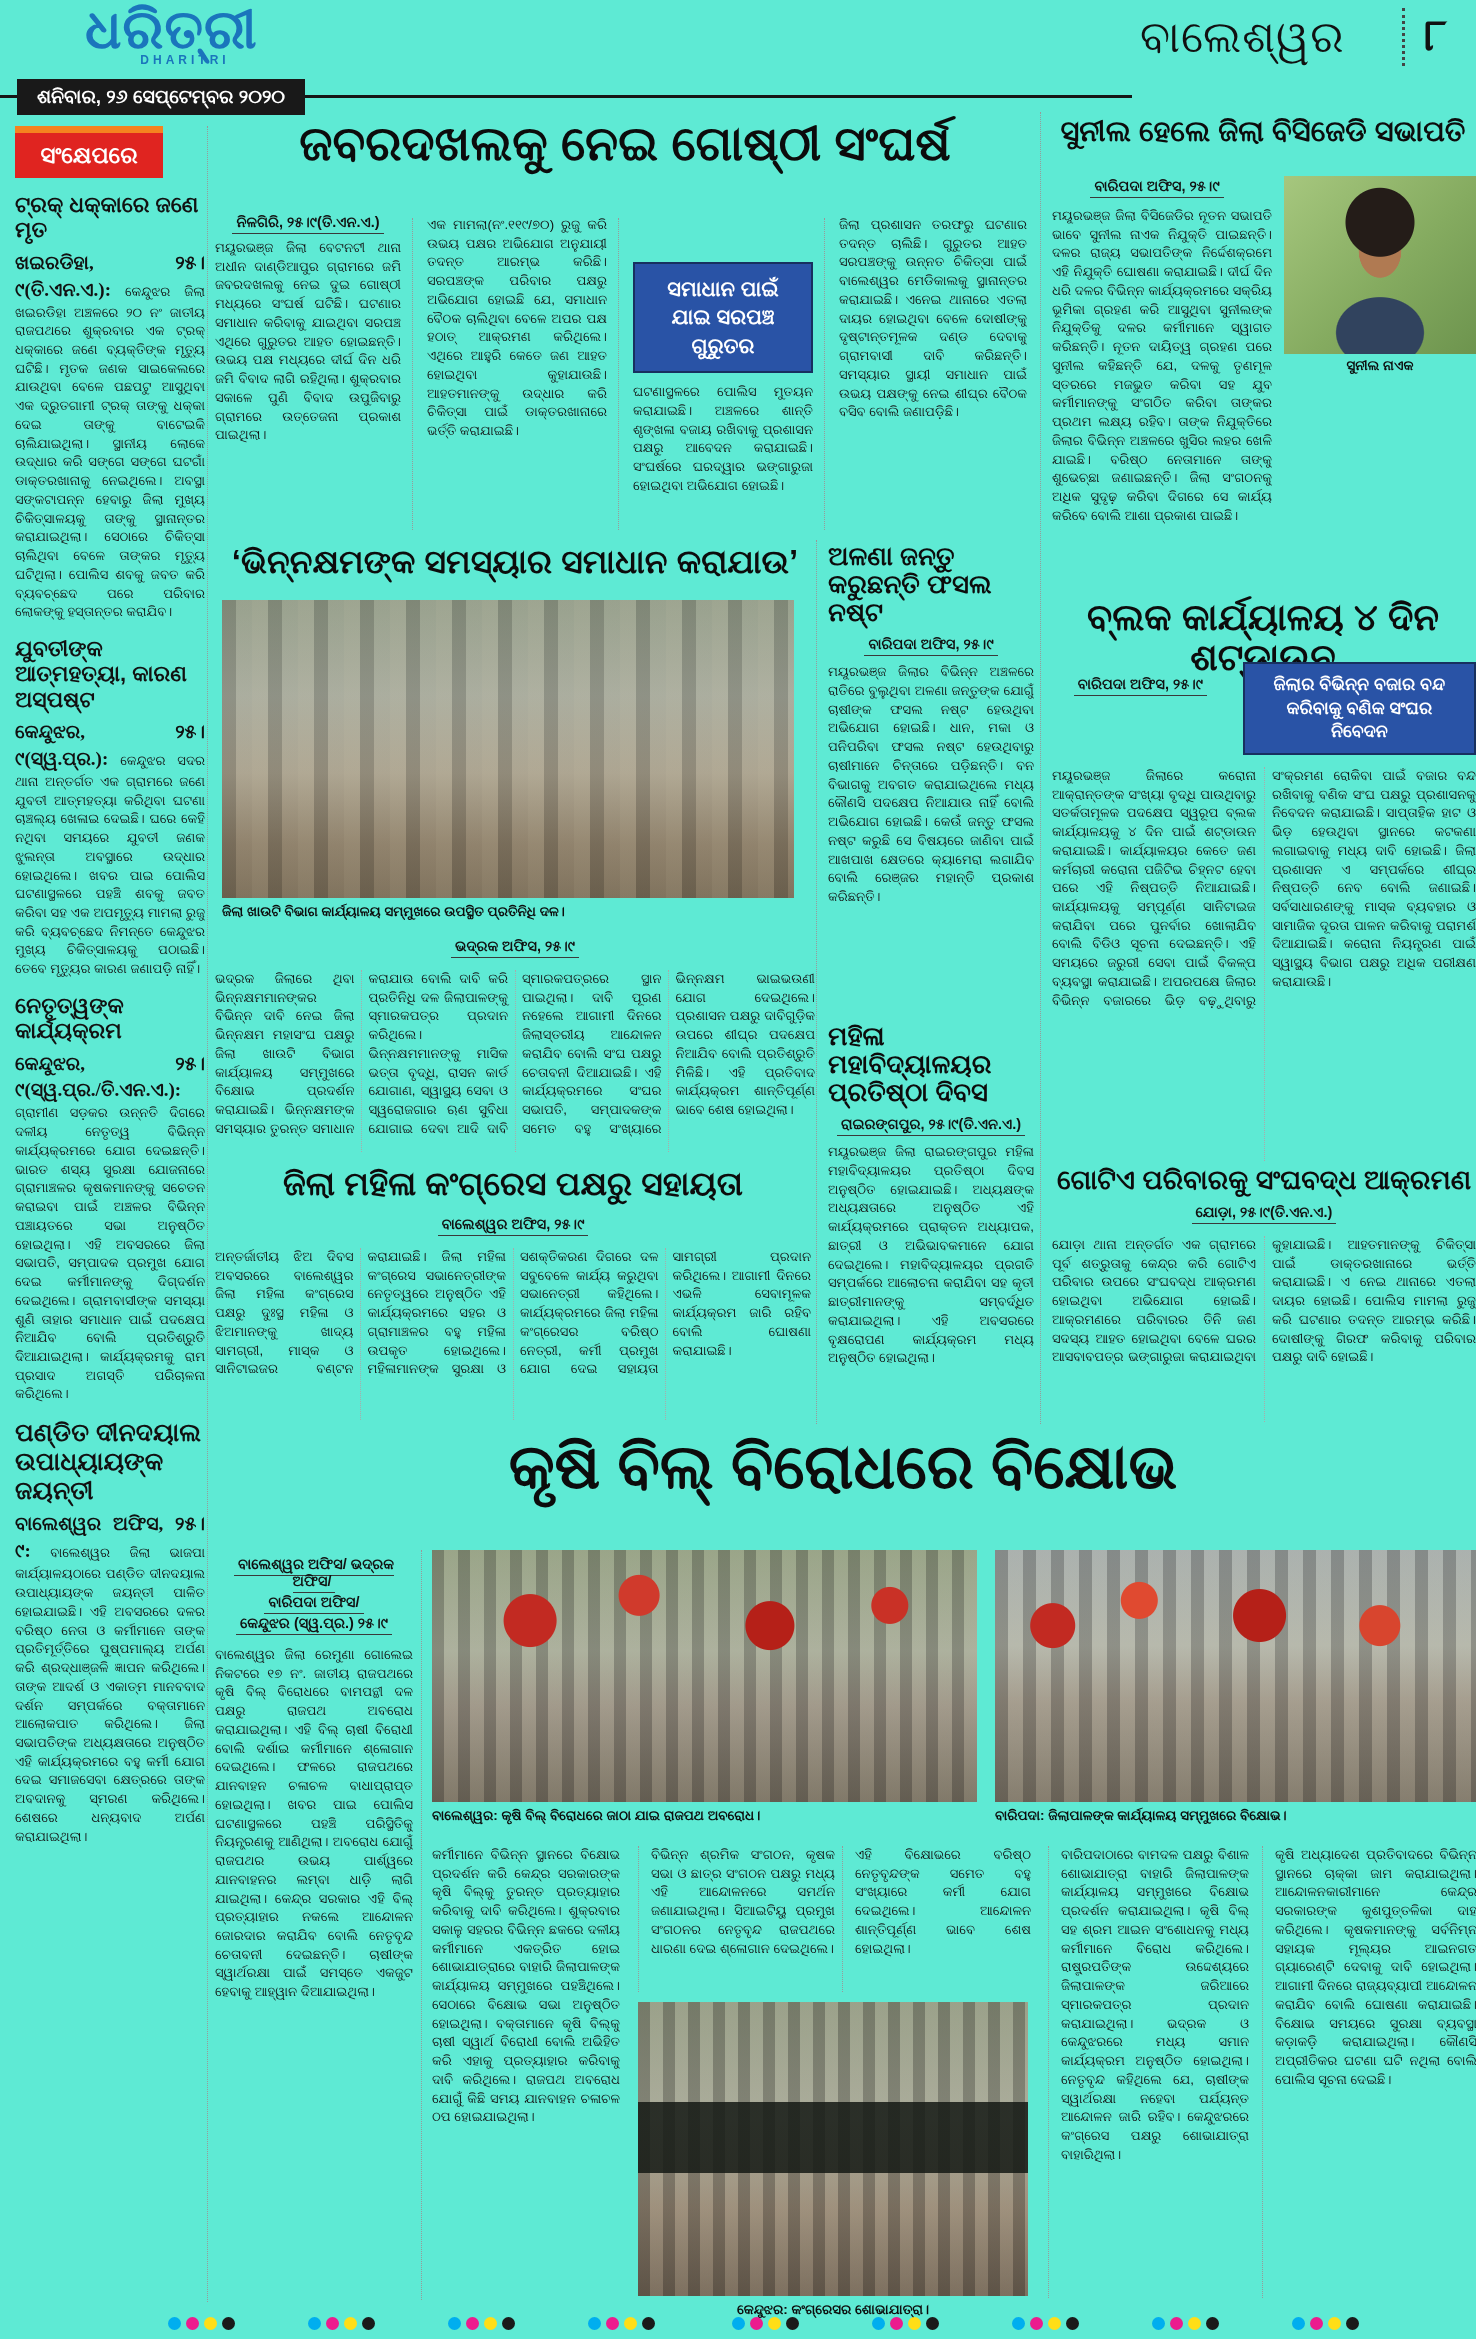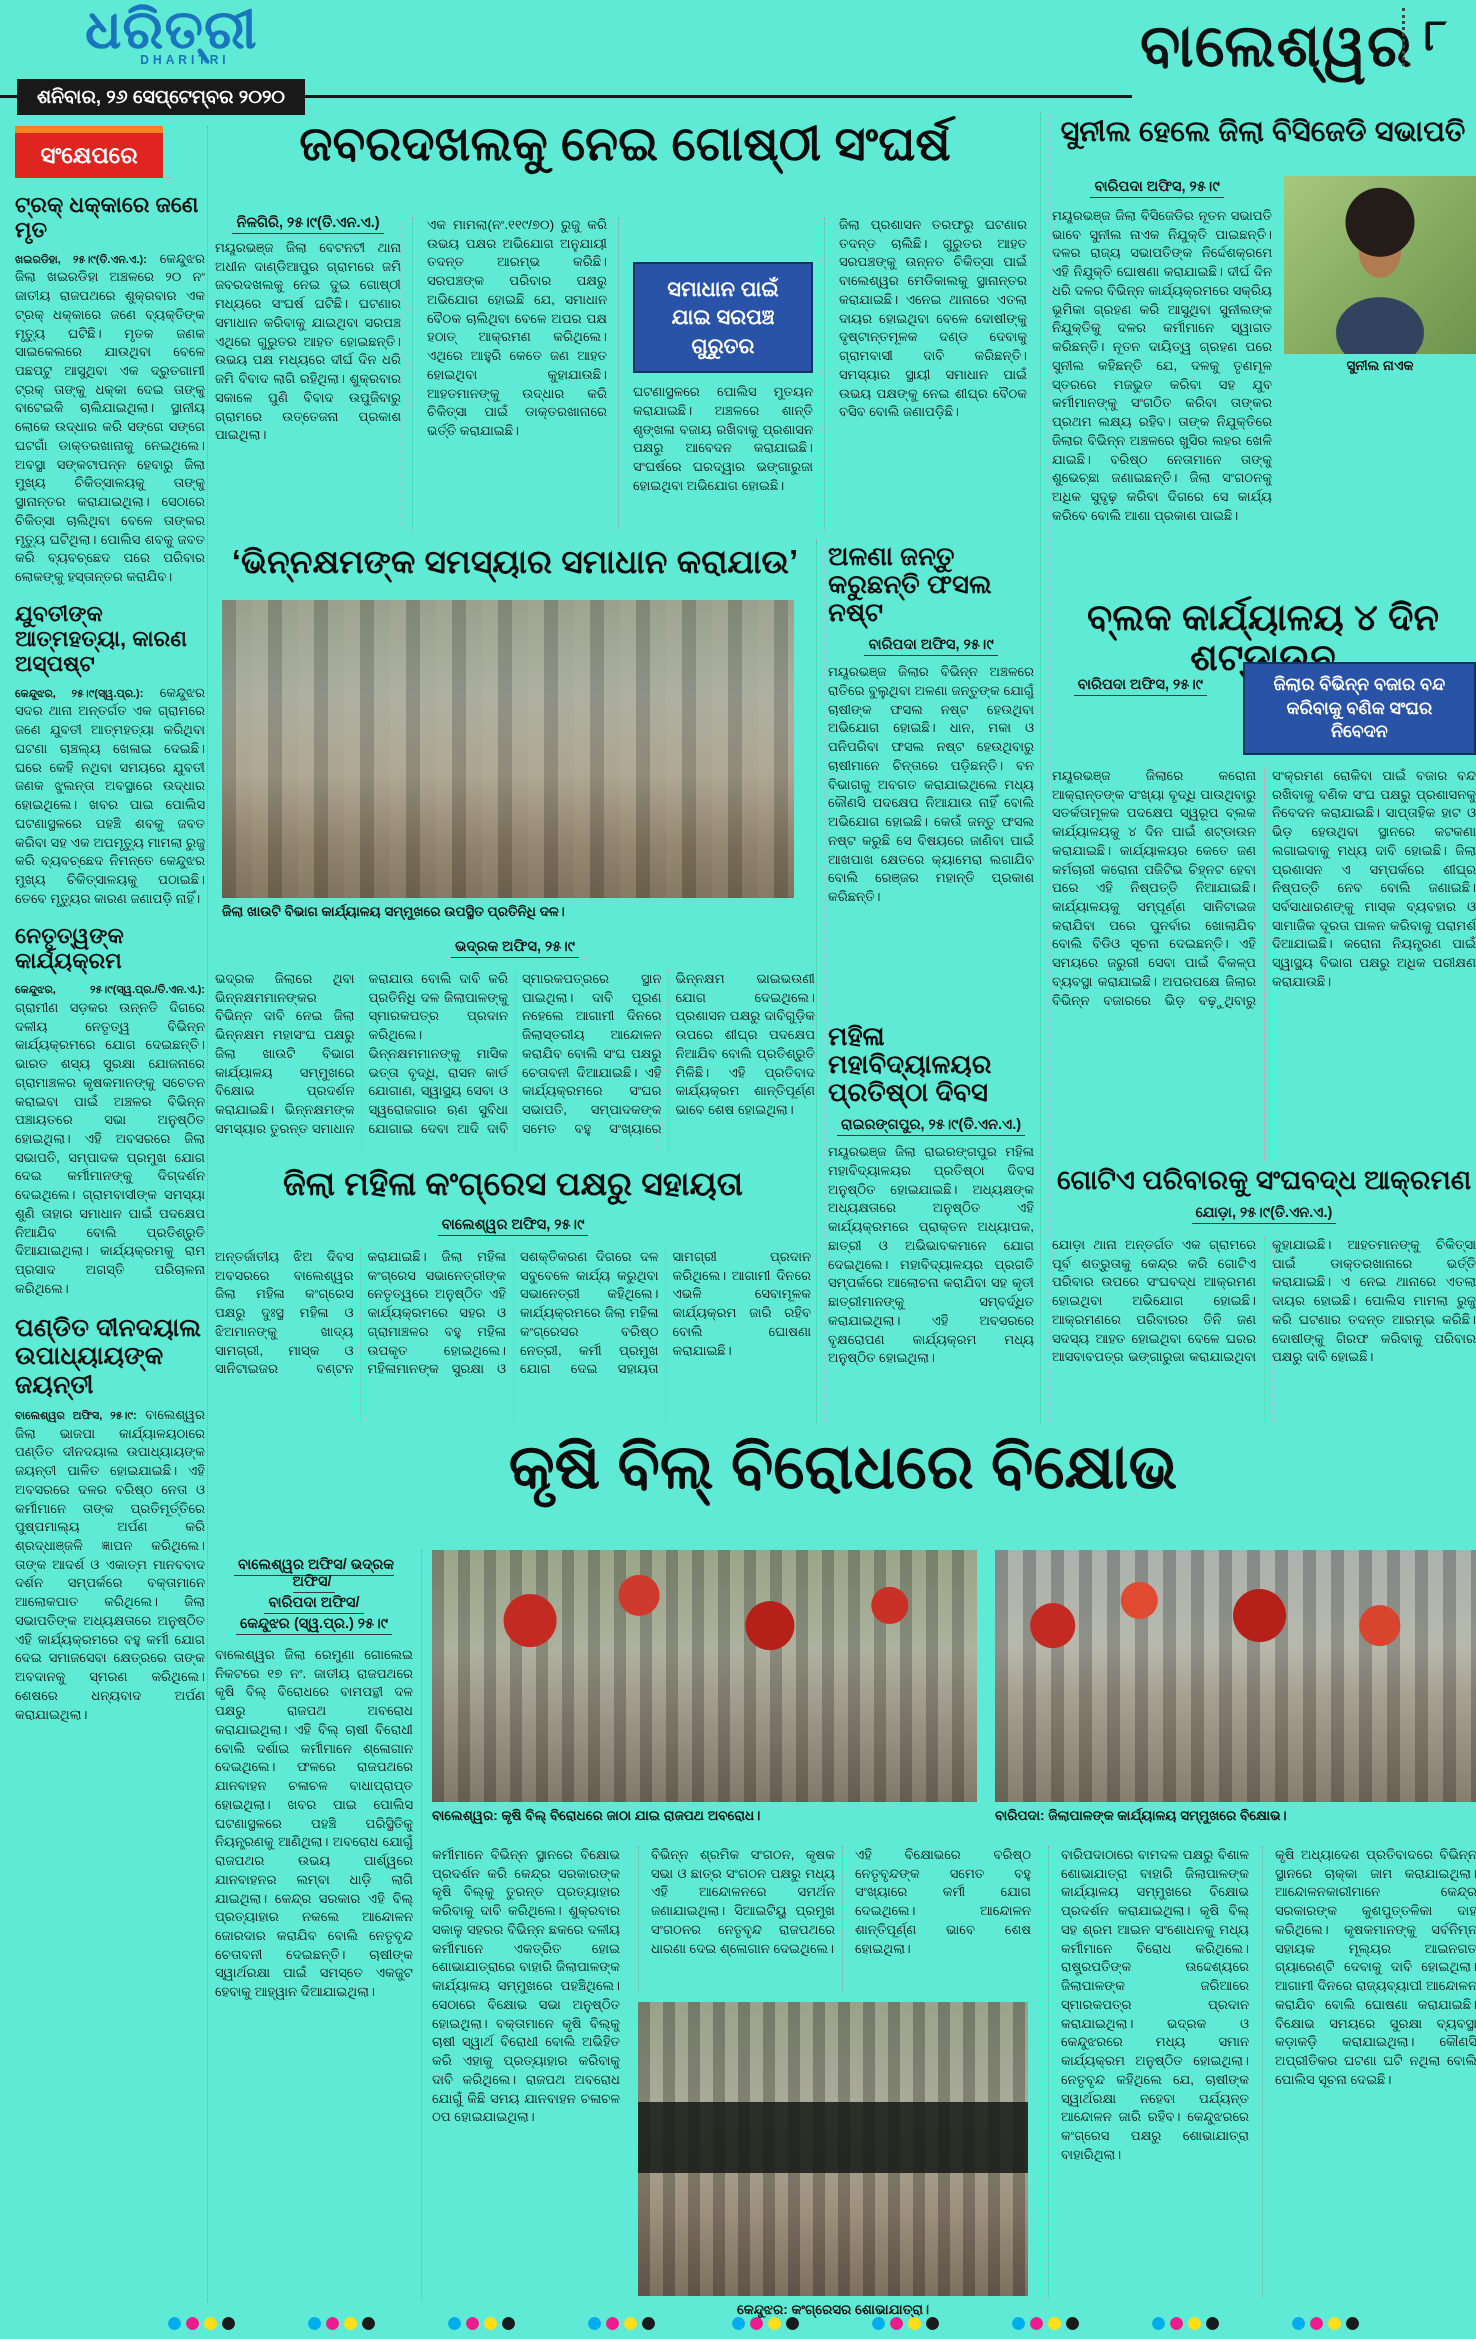--- a/index.html
+++ b/index.html
@@ -4,31 +4,31 @@
 <style>
   html,body{margin:0;padding:0;background:#e8e8e8;}
   #canvas{position:relative;width:1476px;height:2339px;margin:0 auto;background:#5eead4;
           font-family:"Liberation Sans","DejaVu Sans",sans-serif;color:#111;overflow:hidden;}
   .abs{position:absolute;}
   
   .logo-odia{font-size:54px;font-weight:bold;color:#1a75bc;line-height:0.95;letter-spacing:1px;}
   .logo-latin{font-size:12px;font-weight:bold;color:#1a75bc;letter-spacing:4px;text-align:center;margin-top:-2px;}
   .top-rule{background:#161616;height:3px;}
   .date-bar{background:#191919;color:#fff;font-weight:bold;font-size:19px;text-align:center;line-height:36px;height:36px;}
-  .edition{font-size:59px;font-weight:bold;letter-spacing:1px;}
+  .edition{font-size:44px;font-weight:normal;letter-spacing:1px;}
   .page-divider{border-left:3px dotted #444;}
   .page-num{font-size:44px;font-weight:bold;}
   
   .vline{border-left:1px dotted #999;}
   .headline{font-weight:bold;color:#0c0c0c;line-height:1.08;}
   .center{text-align:center;}
   .dl{text-align:center;font-weight:bold;font-size:14.5px;}
   .dl span{border-bottom:1.5px solid #3a3a3a;padding:0 4px 3px;}
   .body-txt{font-size:13.2px;line-height:1.42;text-align:justify;overflow:hidden;}
-  .body-txt b{font-size:11px;}
+  .body-txt b{font-size:19px;font-family:Liberation Serif, serif;}
   .caption{font-size:13.5px;font-weight:bold;color:#0c0c0c;}
   .bluebox{background:#2953a6;border:2.5px solid #17315f;color:#fff;font-weight:bold;text-align:center;}
   .cols4{column-count:4;column-gap:14px;column-rule:1px dotted #aaa;}
   .cols2{column-count:2;column-gap:16px;column-rule:1px dotted #aaa;}
   
   .briefs-tab-strip{background:#f5821f;height:7px;width:148px;}
   .briefs-tab{background:#e02420;color:#fff;font-weight:bold;font-size:23px;text-align:center;line-height:45px;height:45px;width:148px;}
   .brief-h{font-size:22px;font-weight:bold;line-height:1.15;margin:14px 0 7px;}
   .brief-h.big{font-size:25px;}
   

